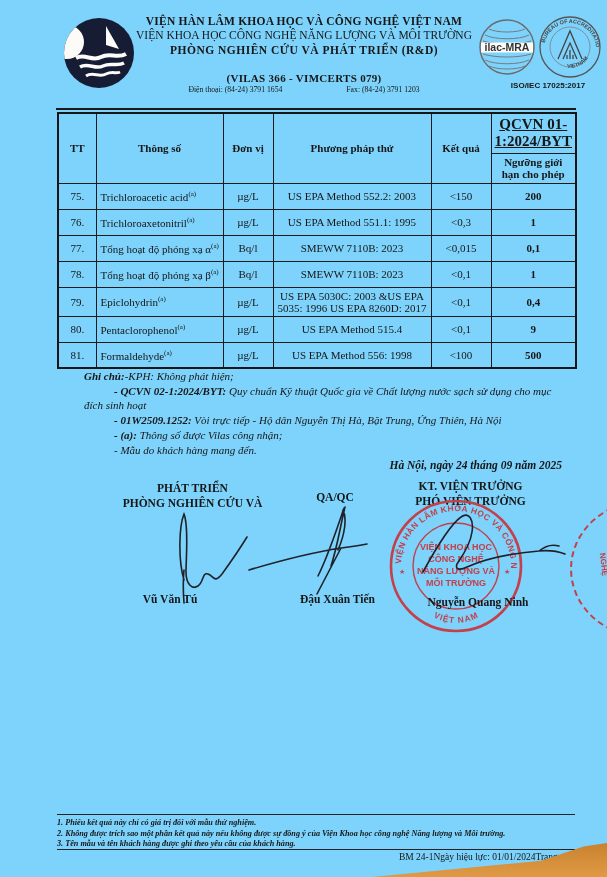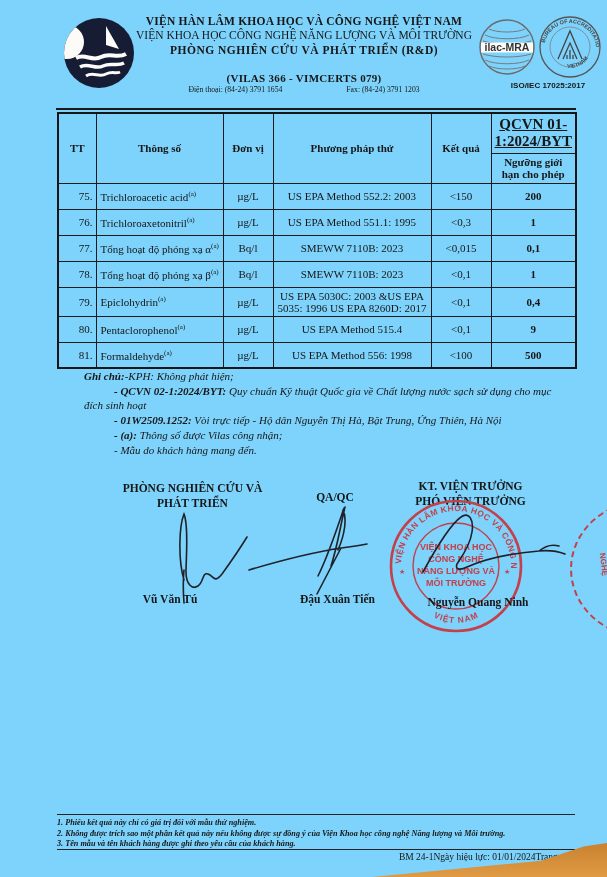--- a/index.html
+++ b/index.html
@@ -23,21 +23,21 @@
   .iso-label { position:absolute; left:493px; top:81px; width:110px; text-align:center;
                font-family:"Liberation Sans", sans-serif; font-size:8px; font-weight:bold; }
   
   .rule-top { position:absolute; left:56px; top:108px; width:520px; border-top:2.2px solid #1a1a1a; }
   .doc-table { position:absolute; left:57px; top:112px; width:518px;
                border-collapse:collapse; table-layout:fixed; border:2px solid #161616; }
   .doc-table th, .doc-table td { border:1px solid #1b1b1b; font-size:11px; padding:2px 3px; vertical-align:middle; }
   .doc-table th { font-weight:bold; text-align:center; }
   th.h-qcvn  { font-size:15px; height:24px; line-height:1.15;text-decoration:underline; }
   th.h-limit { font-size:11px; height:28px; line-height:1.15; }
-  td.c-tt { text-align:right; }
+  td.c-tt { text-align:center; }
   td.c-param { text-align:left; padding-left:4px; }
   td.c-param sup { font-size:7px; }
   td.c-unit, td.c-method, td.c-result { text-align:center; }
   td.c-limit { text-align:center; font-weight:bold; }
   tr.body-row td { height:26px; }
   
   .notes { position:absolute; left:84px; top:369px; width:480px;
            font-style:italic; font-size:11px; line-height:1.34; }
   .notes p.ind { text-indent:30px; }
   .notes strong { font-weight:bold; }
@@ -226,24 +226,25 @@
   </table>
 
   <div class="notes">
     <p><strong>Ghi chú:</strong><span>-KPH: Không phát hiện;</span></p>
     <p class="ind"><strong>- QCVN 02-1:2024/BYT:</strong><span> Quy chuẩn Kỹ thuật Quốc gia về Chất lượng nước sạch sử dụng cho mục đích sinh hoạt</span></p>
     <p class="ind"><strong>- 01W2509.1252:</strong><span> Vòi trực tiếp -  Hộ dân Nguyễn Thị Hà,  Bặt Trung,  Ứng Thiên, Hà Nội</span></p>
     <p class="ind"><strong>- (a):</strong><span> Thông số được Vilas công nhận;</span></p>
     <p class="ind"><span>- Mẫu do khách hàng mang đến.</span></p>
   </div>
 
+  <div class="date-line">Hà Nội, ngày 24 tháng 09 năm 2025</div>
 
   <div class="sig-title t-left">
+    <div>PHÁT TRIỂN</div>
     <div>PHÒNG NGHIÊN CỨU VÀ</div>
-    <div>PHÁT TRIỂN</div>
   </div>
   <div class="sig-title t-mid">QA/QC</div>
   <div class="sig-title t-right">
     <div>KT. VIỆN TRƯỞNG</div>
     <div>PHÓ VIỆN TRƯỞNG</div>
   </div>
 
   <svg class="stamp" width="140" height="140" viewBox="0 0 140 140">
     <defs>
       <path id="rimTop" d="M 15,70 A 55,55 0 1 1 125,70"></path>

